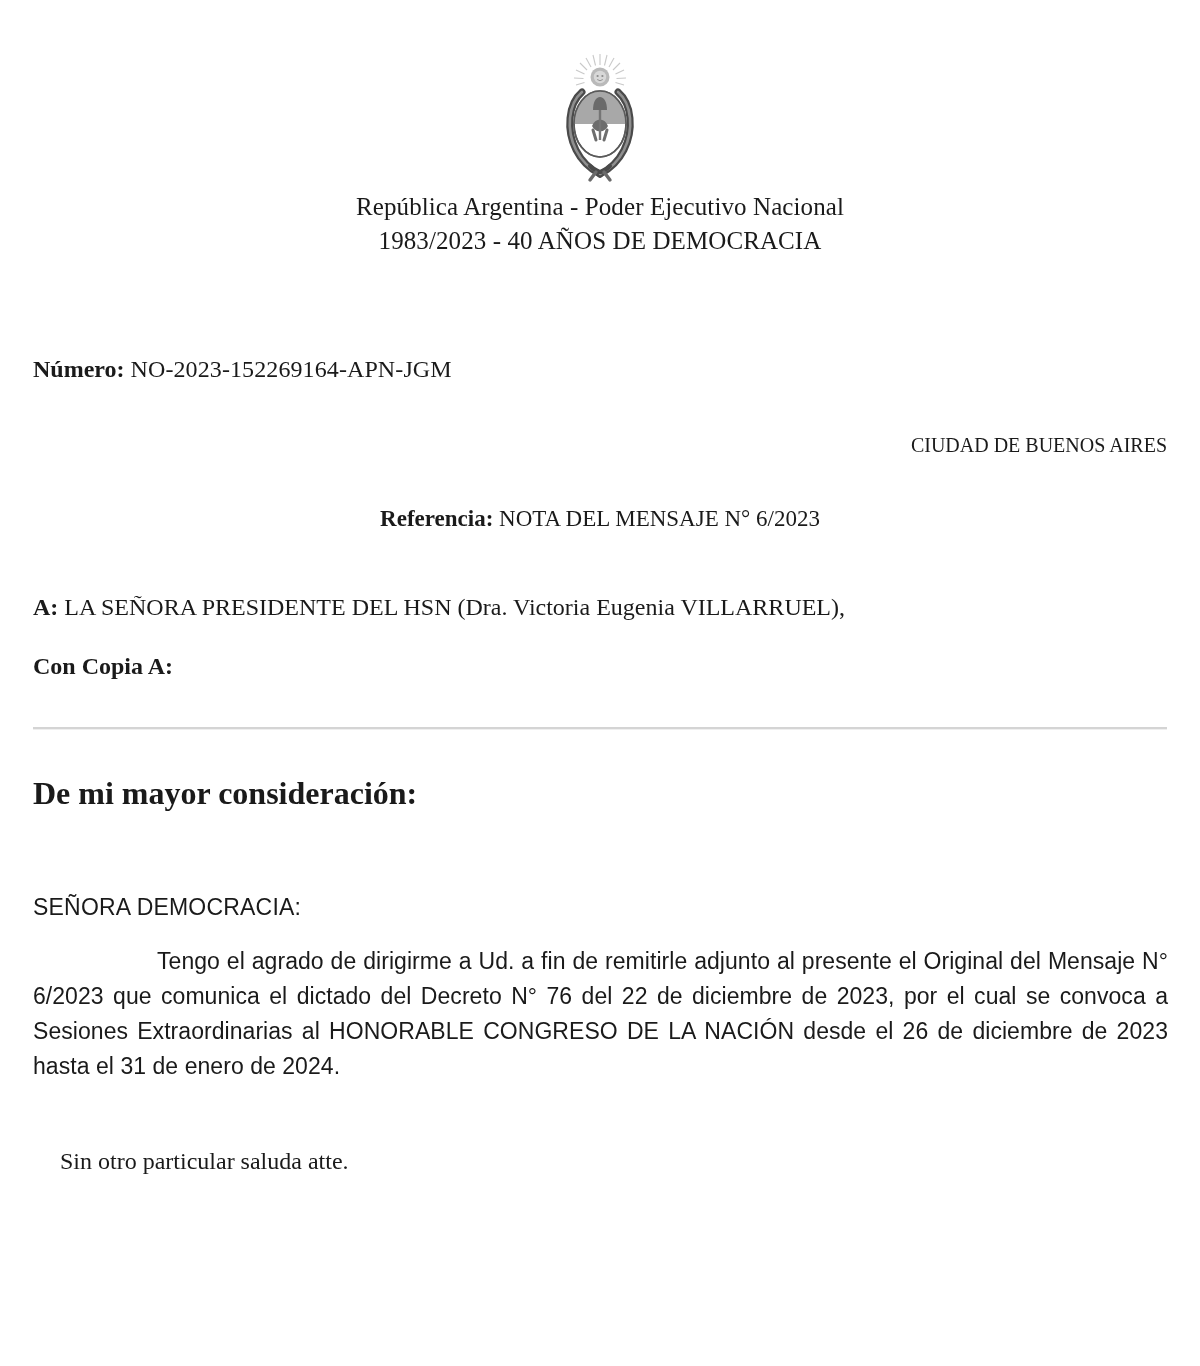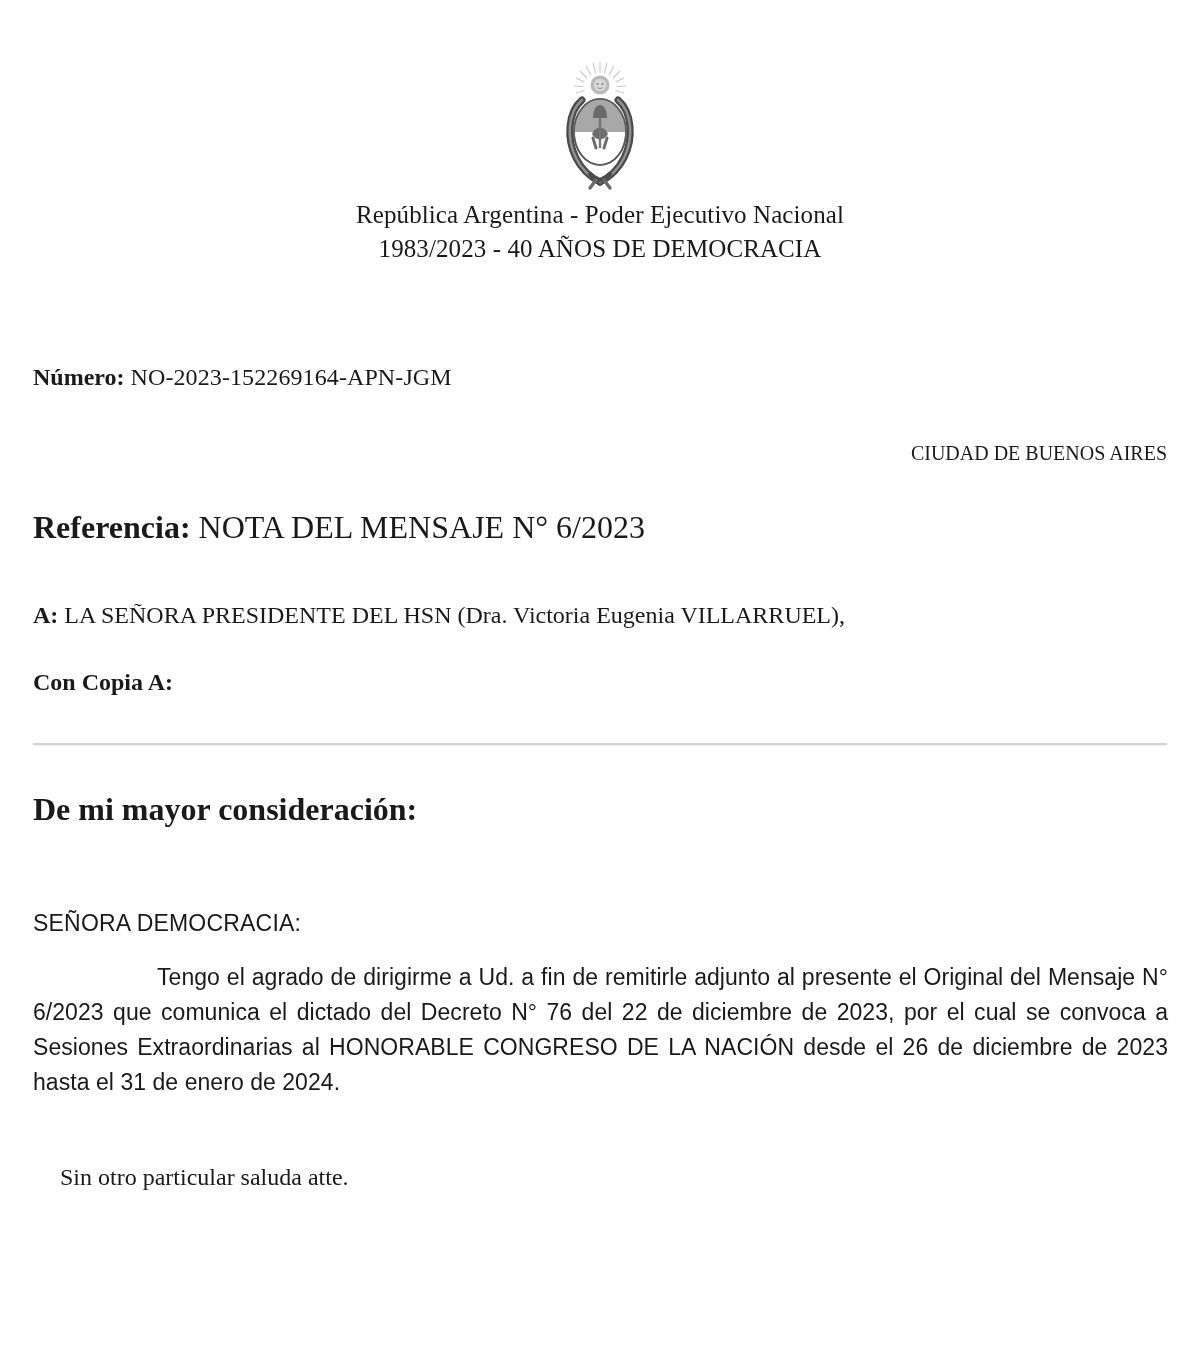--- a/index.html
+++ b/index.html
@@ -12,21 +12,21 @@
     height: 1366px;
     font-family: "Liberation Serif", "DejaVu Serif", serif;
     color: #1a1a1a;
     overflow: hidden;
   }
   .page {
     position: relative;
     width: 1200px;
     height: 1366px;
     box-sizing: border-box;
-    padding: 8px 33px;
+    padding: 0 33px;
   }
 
   
   .crest-wrap {
     display: flex;
     justify-content: center;
     padding-top: 52px;
   }
   .crest {
     width: 96px;
@@ -71,34 +71,35 @@
 
   .place-date {
     margin-top: 44px;
     text-align: right;
     font-size: 20px;
     line-height: 34px;
   }
 
   .meta-ref {
     margin-top: 42px;
-    font-size: 32px;
-    line-height: 30px;
+    font-size: 23px;
+    line-height: 30px;
+    text-align: center;
   }
   .meta-ref .lbl { font-weight: bold; }
 
   .meta-to {
     margin-top: 58px;
     font-size: 24px;
     line-height: 30px;
   }
   .meta-to .lbl { font-weight: bold; }
 
   .meta-cc {
-    margin-top: 37px;
+    margin-top: 29px;
     font-size: 24px;
     line-height: 30px;
     font-weight: bold;
   }
 
   .divider {
     margin-top: 46px;
     height: 0;
     border-top: 2px solid #d4d4d4;
     border-bottom: 1px solid #efefef;

